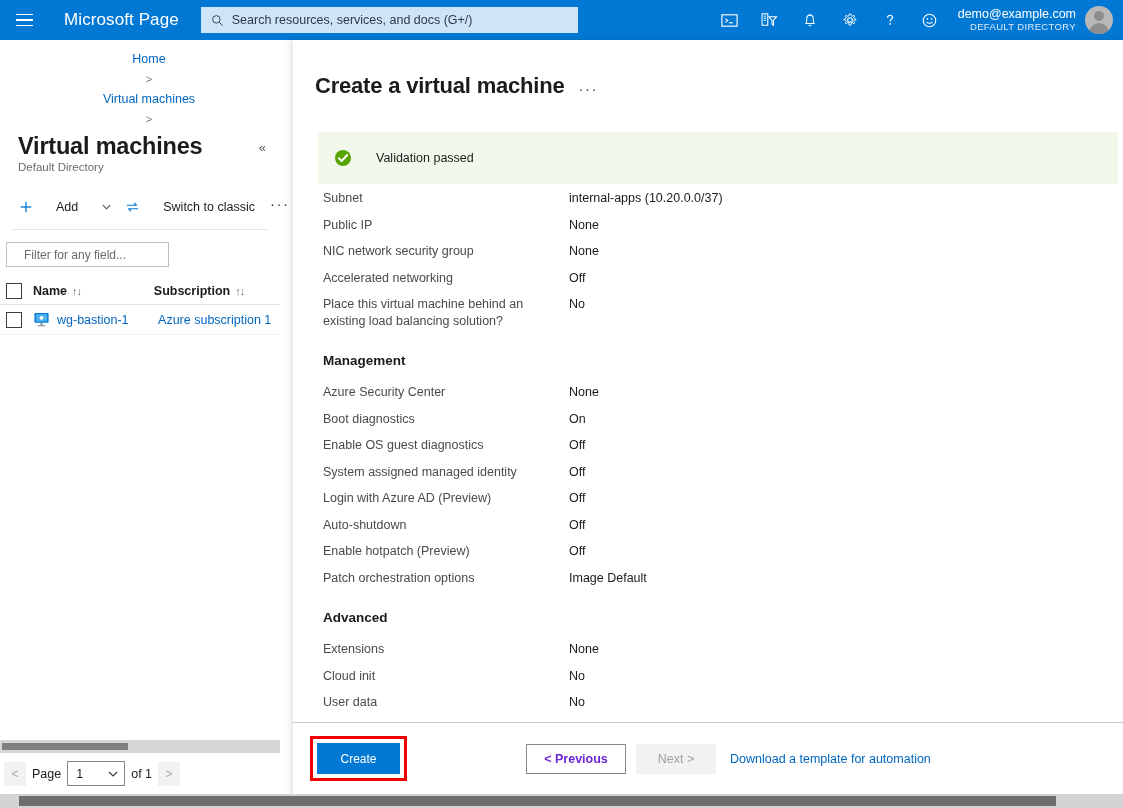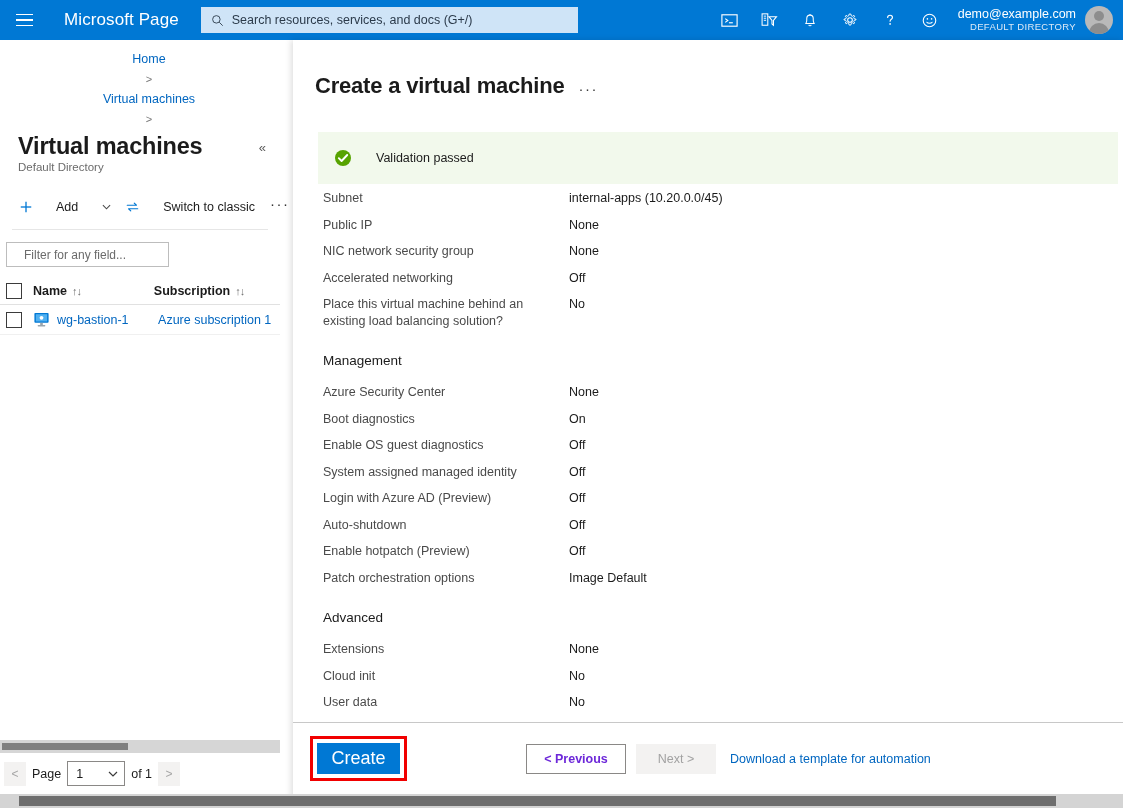--- a/index.html
+++ b/index.html
@@ -164,35 +164,35 @@
 
   .summary {
     position: absolute; top: 144px; left: 0; width: 702px; height: 578px;
     overflow: hidden;
   }
   .sum-inner { padding: 28px 0 0 30px; }
   .srow { display: flex; align-items: flex-start; margin-bottom: 10px; }
   .slabel { width: 246px; font-size: 12.5px; color: #4a4a4a; line-height: 1.32; padding-right: 14px; }
   .svalue { width: 300px; font-size: 12.5px; color: #1b1b1b; line-height: 1.32; }
   .sect-title {
-    font-size: 13.5px; font-weight: 400; color: #1b1b1b;
+    font-size: 13.5px; font-weight: 700; color: #1b1b1b;
     margin: 24px 0 16px 0;
   }
   .first-clipped { margin-top: -22px; }
 
   .blade-footer {
     position: absolute; bottom: 14px; left: 0; width: 830px; height: 72px;
     background: #fff; border-top: 1px solid #c8c8c8; display: flex; align-items: center;
   }
   .create-highlight {
     margin-left: 17px; border: 3px solid #f10000; padding: 4px; background: #fff;
   }
   .btn-create {
     width: 83px; height: 31px; background: #0078d4; color: #fff;
-    font-family: "Liberation Sans", sans-serif; font-size: 18px;
+    font-family: "Liberation Sans", sans-serif; font-size: 12px;
     border: none; cursor: pointer;
   }
   .btn-prev {
     margin-left: 119px; width: 100px; height: 30px; background: #fff;
     border: 1px solid #8a8886; font-family: "Liberation Sans", sans-serif;
     font-size: 12.5px; font-weight: 600; color: #6d28d9; cursor: pointer;
   }
   .btn-next {
     margin-left: 10px; width: 80px; height: 30px; background: #f3f2f1;
     border: none; font-family: "Liberation Sans", sans-serif;
@@ -399,21 +399,21 @@
         </svg>
       </span>
       <span class="vtext">Validation passed</span>
     </div>
 
     <div class="summary">
       <div class="sum-inner">
 
         <div class="srow first-clipped">
           <div class="slabel">Subnet</div>
-          <div class="svalue">internal-apps (10.20.0.0/45)</div>
+          <div class="svalue">internal-apps (10.20.0.0/37)</div>
         </div>
         <div class="srow">
           <div class="slabel">Public IP</div>
           <div class="svalue">None</div>
         </div>
         <div class="srow">
           <div class="slabel">NIC network security group</div>
           <div class="svalue">None</div>
         </div>
         <div class="srow">

